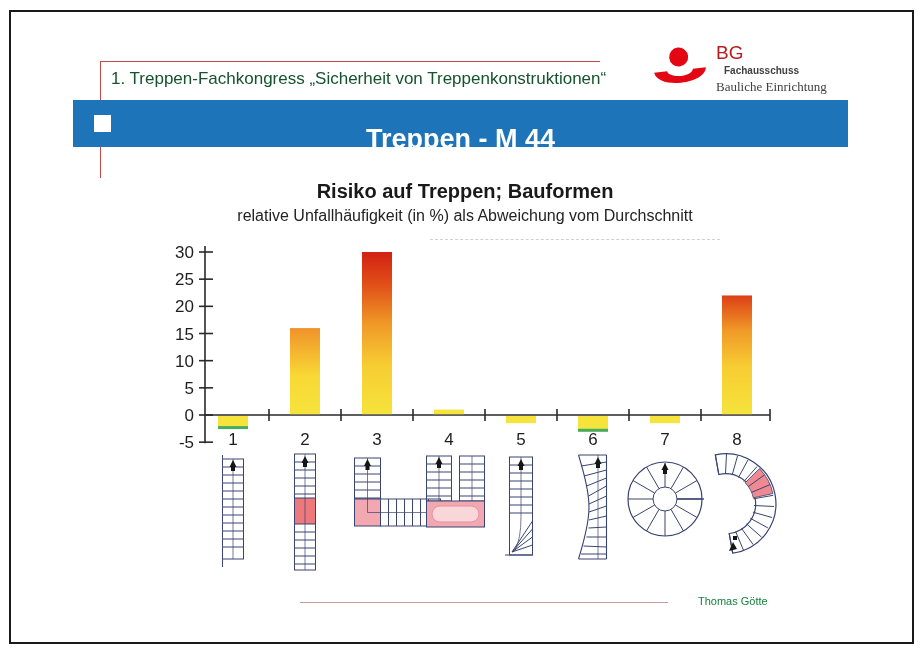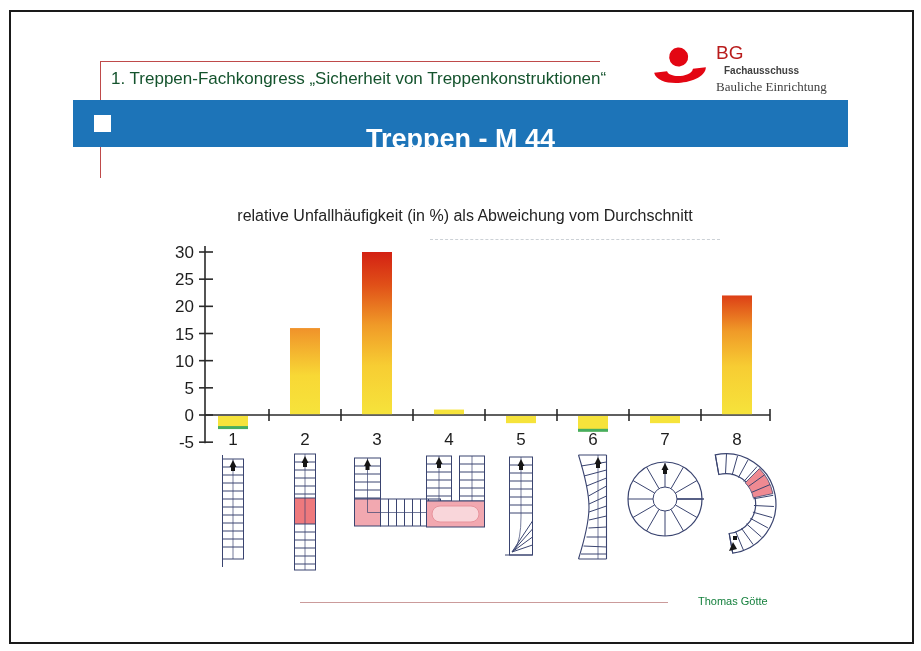--- a/index.html
+++ b/index.html
@@ -57,20 +57,21 @@
     <div class="logo-org">BG</div>
     <div class="logo-l1">Fachausschuss</div>
     <div class="logo-l2">Bauliche Einrichtung</div>
   </div>
 
   <div class="banner">
     <div class="sq"></div>
     <div class="btitle">Treppen - M 44</div>
   </div>
 
+  <div class="chart-title">Risiko auf Treppen; Bauformen</div>
   <div class="chart-sub">relative Unfallhäufigkeit (in %) als Abweichung vom Durchschnitt</div>
   <div class="artifact"></div>
 
   <svg id="risk-chart" width="650" height="215" viewBox="0 0 650 215">
       <defs>
         <linearGradient id="g1" x1="0" y1="1" x2="0" y2="0">
           <stop offset="0" stop-color="#f6e33b"></stop>
           <stop offset="0.45" stop-color="#f8d835"></stop>
           <stop offset="1" stop-color="#f0922a"></stop>
         </linearGradient>

